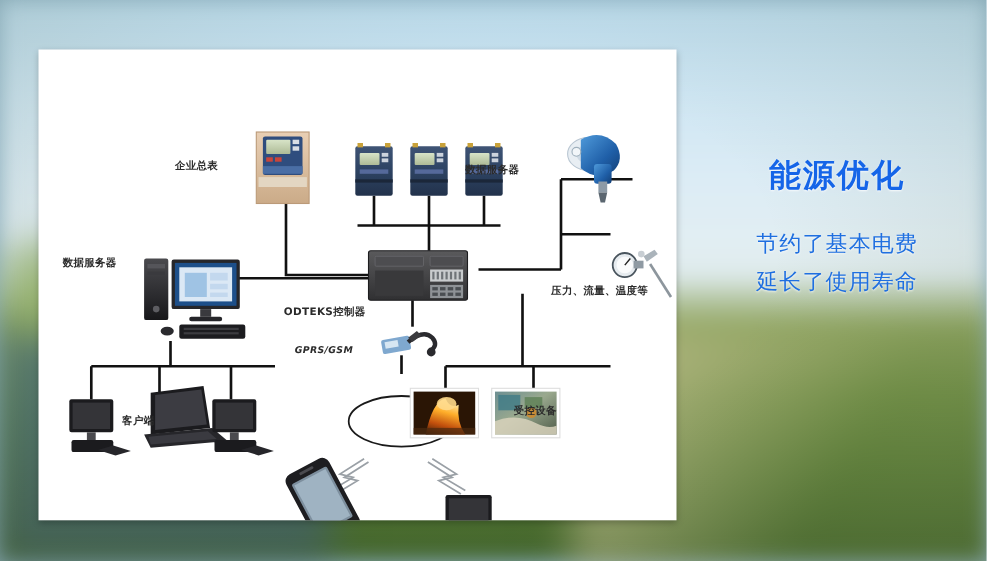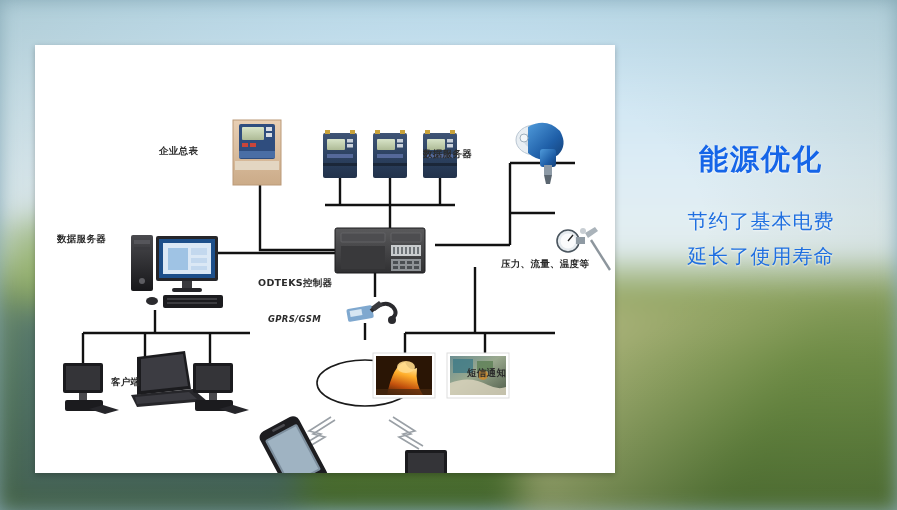--- a/index.html
+++ b/index.html
@@ -396,21 +396,21 @@
       <div class="dlabel" style="left:223px; top:232px;">ODTEKS控制器</div>
 
       <div class="dlabel" style="left:22px; top:188px;">数据服务器</div>
 
       <div class="dlabel small" style="left:233px; top:269px;font-style:italic;">GPRS/GSM</div>
 
       <div class="dlabel" style="left:466px; top:213px;font-family:Liberation Mono, monospace;">压力、流量、温度等</div>
 
       <div class="dlabel" style="left:76px; top:331px;">客户端</div>
 
-      <div class="dlabel" style="left:432px; top:322px;">短信通知</div>
+      <div class="dlabel" style="left:432px; top:322px;">受控设备</div>
 
 
     </div>
   </div>
 
   <div id="side">
     <div class="headline">能源优化</div>
     <div class="sub">节约了基本电费</div>
     <div class="sub">延长了使用寿命</div>
   </div>

